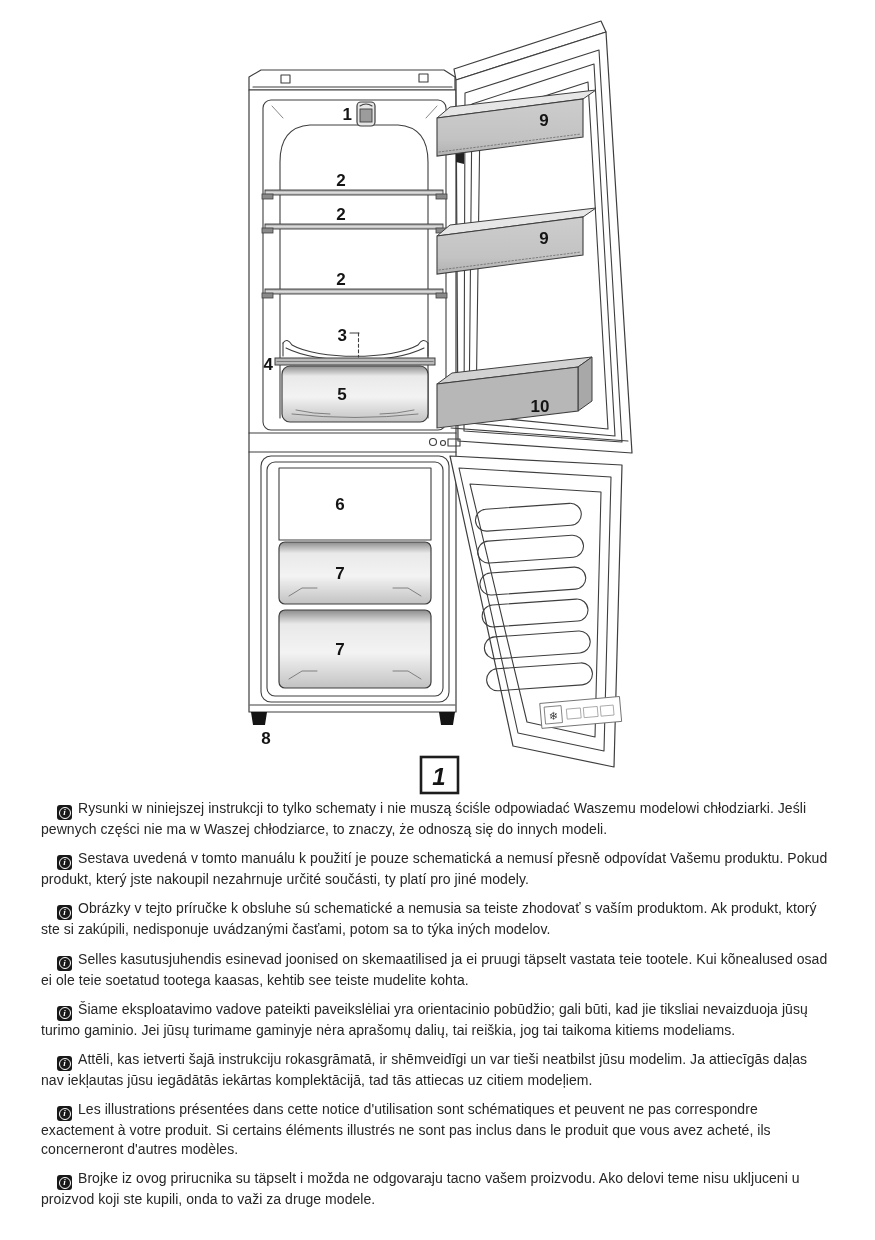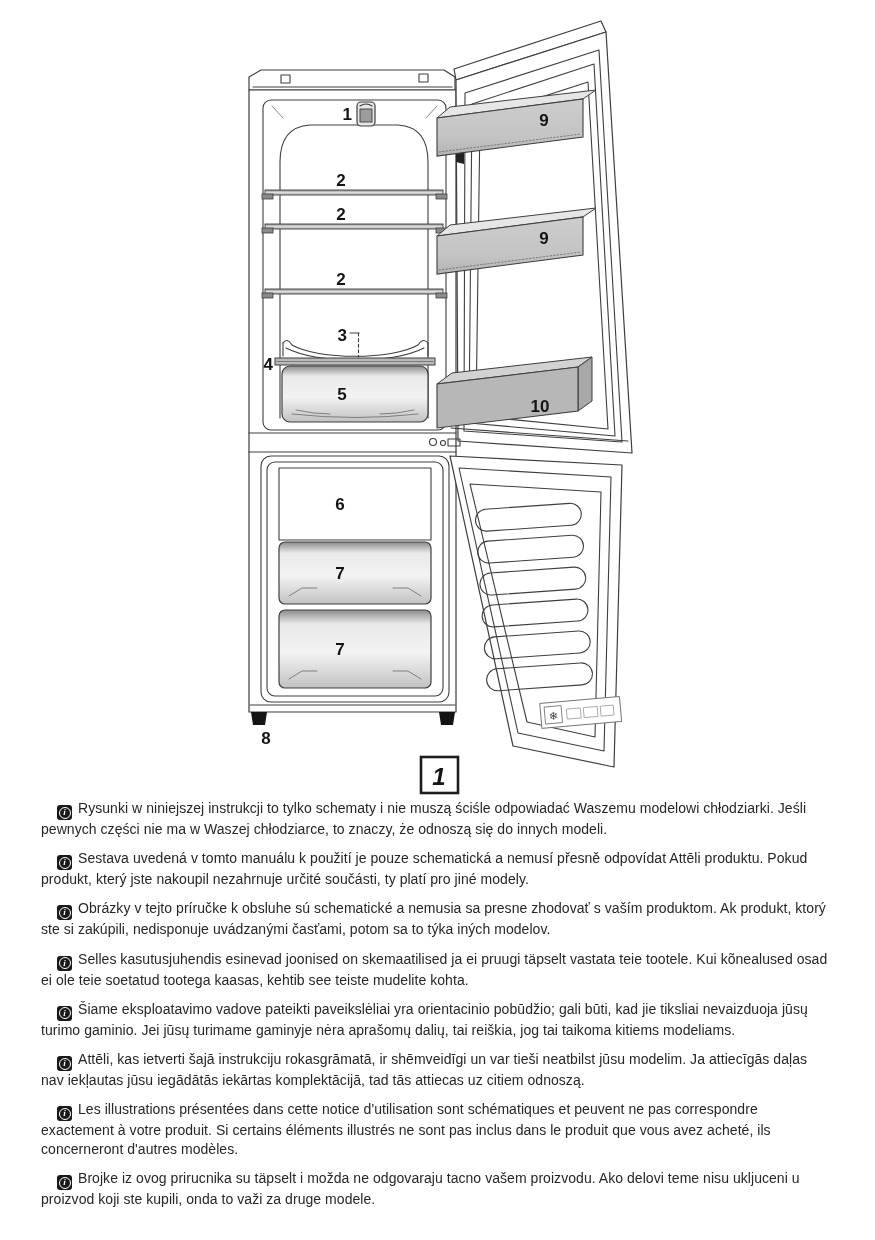--- a/index.html
+++ b/index.html
@@ -223,41 +223,41 @@
   <div class="notes">
     <p class="note"><span class="ico">
           <span class="ico-ring">
             <span class="ico-i">i</span>
           </span>
         </span><span>Rysunki w niniejszej instrukcji to tylko schematy i nie muszą ściśle odpowiadać Waszemu modelowi chłodziarki. Jeśli pewnych części nie ma w Waszej chłodziarce, to znaczy, że odnoszą się do innych modeli.</span></p>
     <p class="note"><span class="ico">
           <span class="ico-ring">
             <span class="ico-i">i</span>
           </span>
-        </span><span>Sestava uvedená v tomto manuálu k použití je pouze schematická a nemusí přesně odpovídat Attēli produktu. Pokud produkt, který jste nakoupil nezahrnuje určité součásti, ty platí pro jiné modely.</span></p>
-    <p class="note"><span class="ico">
-          <span class="ico-ring">
-            <span class="ico-i">i</span>
-          </span>
-        </span><span>Obrázky v tejto príručke k obsluhe sú schematické a nemusia sa presne zhodovať s vaším produktom. Ak produkt, ktorý ste si zakúpili, nedisponuje uvádzanými časťami, potom sa to týka iných modelov.</span></p>
+        </span><span>Sestava uvedená v tomto manuálu k použití je pouze schematická a nemusí přesně odpovídat Vašemu produktu. Pokud produkt, který jste nakoupil nezahrnuje určité součásti, ty platí pro jiné modely.</span></p>
+    <p class="note"><span class="ico">
+          <span class="ico-ring">
+            <span class="ico-i">i</span>
+          </span>
+        </span><span>Obrázky v tejto príručke k obsluhe sú schematické a nemusia sa teiste zhodovať s vaším produktom. Ak produkt, ktorý ste si zakúpili, nedisponuje uvádzanými časťami, potom sa to týka iných modelov.</span></p>
     <p class="note"><span class="ico">
           <span class="ico-ring">
             <span class="ico-i">i</span>
           </span>
         </span><span>Selles kasutusjuhendis esinevad joonised on skemaatilised ja ei pruugi täpselt vastata teie tootele. Kui kõnealused osad ei ole teie soetatud tootega kaasas, kehtib see teiste mudelite kohta.</span></p>
     <p class="note"><span class="ico">
           <span class="ico-ring">
             <span class="ico-i">i</span>
           </span>
         </span><span>Šiame eksploatavimo vadove pateikti paveikslėliai yra orientacinio pobūdžio; gali būti, kad jie tiksliai nevaizduoja jūsų turimo gaminio. Jei jūsų turimame gaminyje nėra aprašomų dalių, tai reiškia, jog tai taikoma kitiems modeliams.</span></p>
     <p class="note"><span class="ico">
           <span class="ico-ring">
             <span class="ico-i">i</span>
           </span>
-        </span><span>Attēli, kas ietverti šajā instrukciju rokasgrāmatā, ir shēmveidīgi un var tieši neatbilst jūsu modelim. Ja attiecīgās daļas nav iekļautas jūsu iegādātās iekārtas komplektācijā, tad tās attiecas uz citiem odnoszą.</span></p>
+        </span><span>Attēli, kas ietverti šajā instrukciju rokasgrāmatā, ir shēmveidīgi un var tieši neatbilst jūsu modelim. Ja attiecīgās daļas nav iekļautas jūsu iegādātās iekārtas komplektācijā, tad tās attiecas uz citiem modeļiem.</span></p>
     <p class="note"><span class="ico">
           <span class="ico-ring">
             <span class="ico-i">i</span>
           </span>
         </span><span>Les illustrations présentées dans cette notice d'utilisation sont schématiques et peuvent ne pas correspondre exactement à votre produit. Si certains éléments illustrés ne sont pas inclus dans le produit que vous avez acheté, ils concerneront d'autres modèles.</span></p>
     <p class="note"><span class="ico">
           <span class="ico-ring">
             <span class="ico-i">i</span>
           </span>
         </span><span>Brojke iz ovog prirucnika su täpselt i možda ne odgovaraju tacno vašem proizvodu. Ako delovi teme nisu ukljuceni u proizvod koji ste kupili, onda to važi za druge modele.</span></p>

